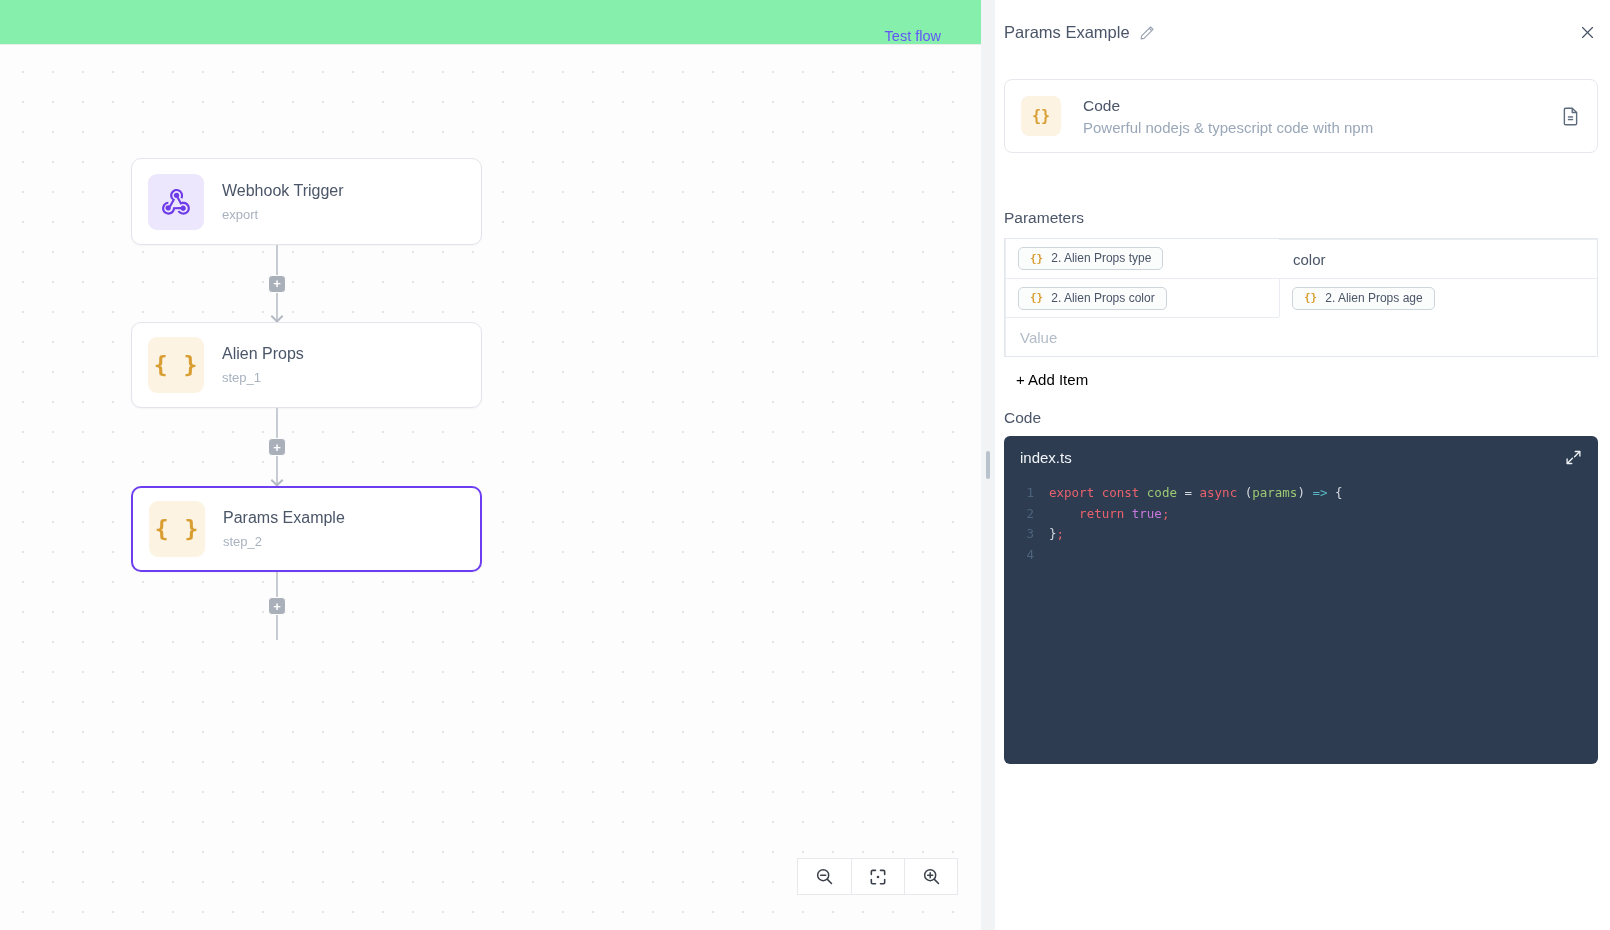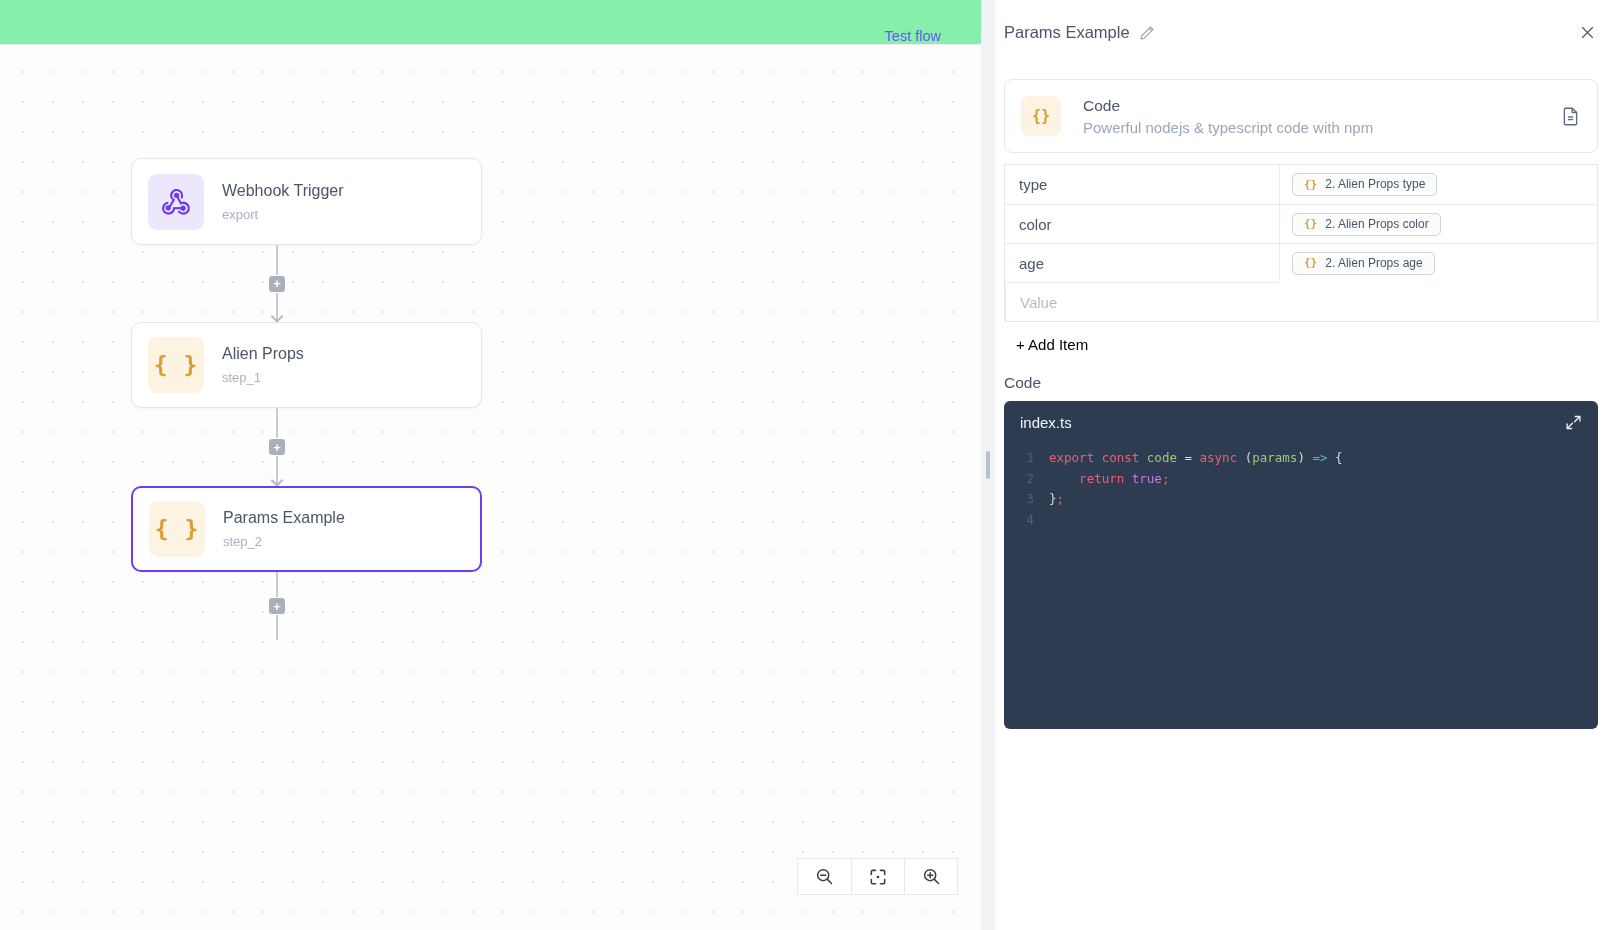--- a/index.html
+++ b/index.html
@@ -228,45 +228,40 @@
       <span class="card-doc">
         <svg width="21" height="21" viewBox="0 0 24 24" fill="none" stroke="#5d6b7d" stroke-width="1.6" stroke-linejoin="round">
             <path d="M14 2.5H6.5A1.5 1.5 0 0 0 5 4v16a1.5 1.5 0 0 0 1.5 1.5h11A1.5 1.5 0 0 0 19 20V7.5z"></path>
             <path d="M14 2.5V7.5H19"></path>
             <line x1="9" y1="12.5" x2="15" y2="12.5"></line>
             <line x1="9" y1="15.5" x2="15" y2="15.5"></line>
           </svg>
       </span>
     </div>
 
+    <div class="section-heading">Parameters</div>
 
     <div class="params-table">
-      <div class="cell r0">
-        <input value="type" style="">
-      </div>
       <div class="cell r0 val">
         <span class="chip">
           <span class="chip-braces">{}</span>
           <span class="chip-label">2. Alien Props type</span>
         </span>
       </div>
 
       <div class="cell">
         <input value="color" style="">
       </div>
       <div class="cell val">
         <span class="chip">
           <span class="chip-braces">{}</span>
           <span class="chip-label">2. Alien Props color</span>
         </span>
       </div>
 
-      <div class="cell">
-        <input value="age" style="">
-      </div>
       <div class="cell val">
         <span class="chip">
           <span class="chip-braces">{}</span>
           <span class="chip-label">2. Alien Props age</span>
         </span>
       </div>
 
       <div class="cell val">
         <input placeholder="Value" style="">
       </div>

